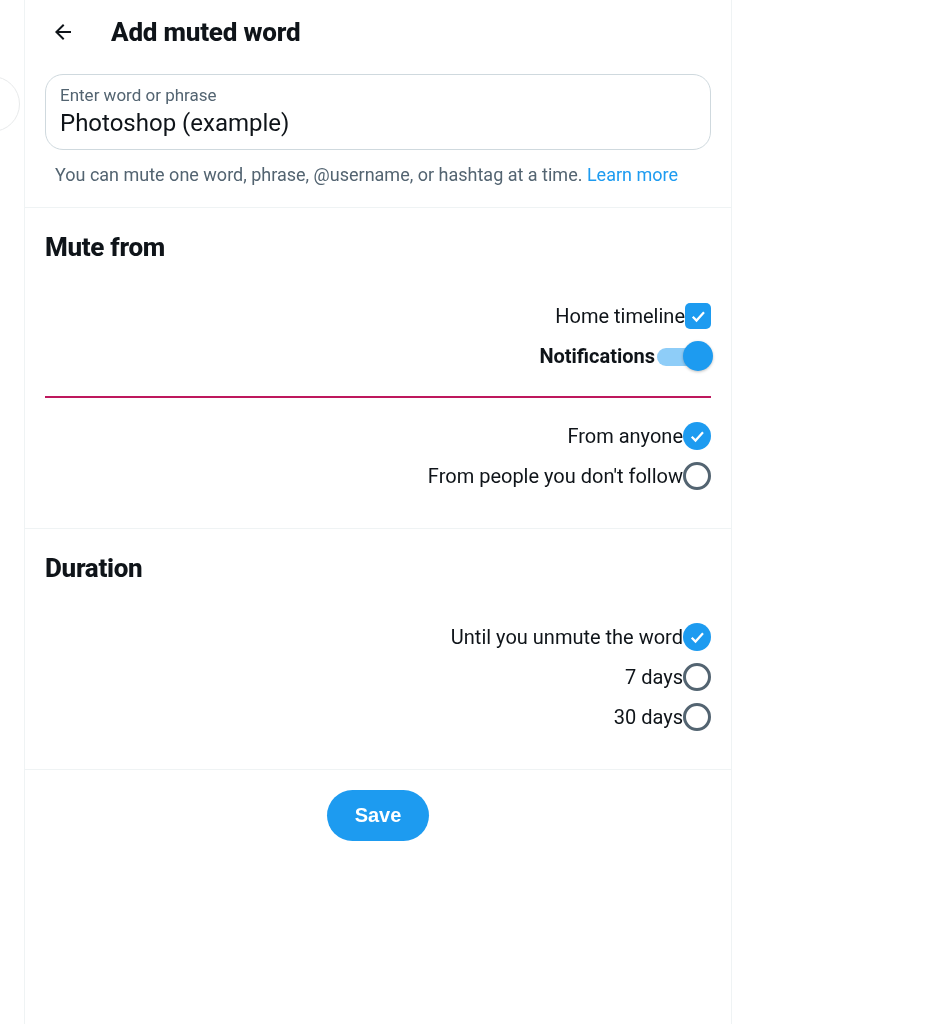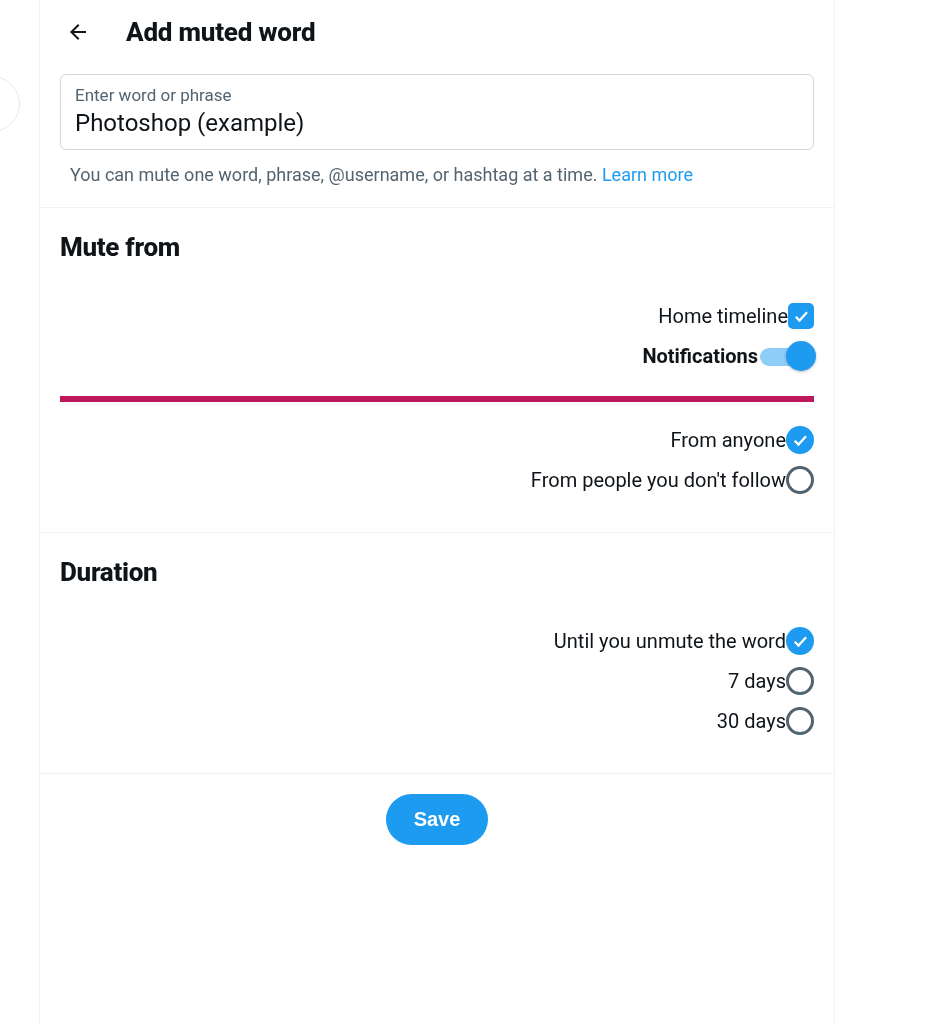--- a/index.html
+++ b/index.html
@@ -6,23 +6,23 @@
     body {
       font-family: -apple-system, BlinkMacSystemFont, "Segoe UI", Roboto, Helvetica, Arial, sans-serif;
       background: #fff;
       color: #0f1419;
       width: 952px;
       height: 1024px;
       position: relative;
     }
     .panel {
       position: absolute;
-      left: 39px;
+      left: 24px;
       top: 0;
-      width: 796px;
+      width: 708px;
       border-left: 1px solid #eff3f4;
       border-right: 1px solid #eff3f4;
       min-height: 1024px;
       background: #fff;
     }
     .header {
       display: flex;
       align-items: center;
       padding: 14px 20px 24px 20px;
       gap: 30px;
@@ -41,21 +41,21 @@
       font-size: 26px;
       font-weight: 800;
       letter-spacing: -0.2px;
     }
     .input-section {
       padding: 0 20px 20px 20px;
       border-bottom: 1px solid #eff3f4;
     }
     .input-wrap {
       border: 1px solid #cfd9de;
-      border-radius: 6px;
+      border-radius: 18px;
       padding: 10px 14px 12px 14px;
       margin-bottom: 8px;
     }
     .input-label {
       font-size: 17px;
       color: #536471;
       display: block;
       margin-bottom: 4px;
     }
     .muted-input {
@@ -127,21 +127,21 @@
       position: absolute;
       right: -2px;
       top: 0;
       width: 30px;
       height: 30px;
       background: #1d9bf0;
       border-radius: 50%;
       box-shadow: 0 1px 3px rgba(0,0,0,.25);
     }
     .subgroup {
-      border-top: 6px solid #be185d;
+      border-top: 2px solid #be185d;
       margin-top: 20px;
       padding-top: 18px;
     }
     .radio {
       width: 28px;
       height: 28px;
       border-radius: 50%;
       display: flex;
       align-items: center;
       justify-content: center;

